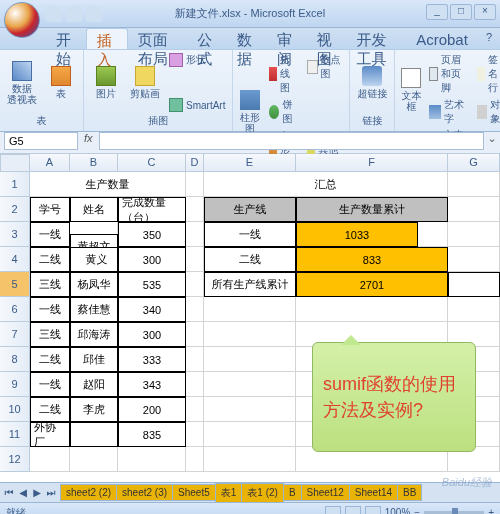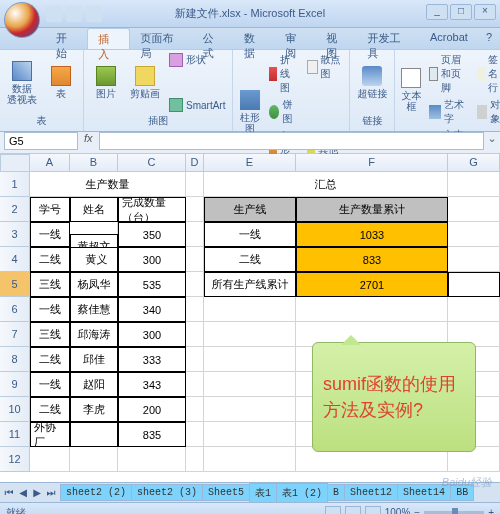--- a/index.html
+++ b/index.html
@@ -5,21 +5,21 @@
 * { margin: 0; padding: 0; box-sizing: border-box; }
 body { font-family: "Microsoft YaHei", SimSun, sans-serif; font-size: 11px; background: #fff; width: 500px; height: 514px; overflow: hidden; position: relative; }
 .titlebar { height: 28px; background: linear-gradient(#d9e7f9,#bfd6f0); display: flex; align-items: center; justify-content: center; position: relative; border-bottom: 1px solid #9bb7d8; }
 .office-btn { position: absolute; left: 4px; top: 2px; width: 36px; height: 36px; border-radius: 50%; background: radial-gradient(circle at 30% 30%, #fff, #e8a54a 40%, #c8252c 60%, #2a5ab8); z-index: 10; border: 1px solid #7a9cc6; }
 .qat { position: absolute; left: 46px; top: 6px; display: flex; gap: 4px; }
 .qat-btn { width: 16px; height: 16px; background: #cfe0f2; border-radius: 2px; }
 .title-text { font-size: 11px; color: #3b5b88; }
 .win-controls { position: absolute; right: 4px; top: 4px; display: flex; gap: 2px; }
 .win-btn { width: 22px; height: 16px; background: #cfe0f2; border: 1px solid #9bb7d8; border-radius: 2px; text-align: center; line-height: 12px; font-size: 10px; color: #3b5b88; }
 .tabs { height: 22px; background: linear-gradient(#cfe0f2,#bfd6f0); display: flex; padding-left: 46px; border-bottom: 1px solid #b5cce6; }
-.tab { padding: 3px 10px; font-size: 11px; color: #3b5b88; cursor: pointer; }
+.tab { padding: 3px 10px; font-size: 15px; color: #3b5b88; cursor: pointer; }
 .tab.active { background: #eef4fb; border: 1px solid #b5cce6; border-bottom: none; border-radius: 3px 3px 0 0; color: #c06020; }
 .help-icon { margin-left: auto; padding: 3px 8px; color: #3b5b88; }
 .ribbon { height: 82px; background: linear-gradient(#eef4fb,#dde9f7); display: flex; border-bottom: 1px solid #9bb7d8; }
 .group { border-right: 1px solid #c5d6ea; padding: 2px 4px; display: flex; flex-direction: column; justify-content: space-between; }
 .group-content { display: flex; gap: 3px; flex: 1; }
 .group-label { font-size: 10px; color: #3b5b88; text-align: center; padding: 1px 0; }
 .big-btn { display: flex; flex-direction: column; align-items: center; justify-content: center; width: 36px; padding: 2px; cursor: pointer; }
 .big-btn .icon { width: 20px; height: 20px; margin-bottom: 2px; }
 .big-btn .label { font-size: 10px; color: #3b5b88; text-align: center; line-height: 11px; }
 .small-stack { display: flex; flex-direction: column; gap: 1px; justify-content: space-between; }
@@ -60,21 +60,21 @@
 .cells { position: relative; }
 .cell { position: absolute; border-right: 1px solid #d4d4d4; border-bottom: 1px solid #d4d4d4; font-size: 11px; display: flex; align-items: center; justify-content: center; padding: 0 3px; background: #fff; }
 .cell.bborder { border: 1px solid #000; }
 .cell.hdrfill { background: #c0c0c0; }
 .cell.orange { background: #ffc000; }
 .callout { position: absolute; right: 24px; bottom: 30px; width: 164px; height: 110px; background: linear-gradient(#d4f0a8,#bce080); border: 1px solid #90b860; border-radius: 6px; padding: 10px; font-size: 18px; color: #e04030; display: flex; align-items: center; text-align: left; line-height: 26px; }
 .callout::before { content: ""; position: absolute; top: -18px; left: 28px; border: 10px solid transparent; border-bottom-color: #c0e890; }
 .sheet-tabs { height: 20px; background: #d4e2f2; display: flex; align-items: center; font-size: 10px; border-top: 1px solid #9bb7d8; }
 .nav-btns { display: flex; padding: 0 2px; }
 .nav-btn { width: 14px; text-align: center; color: #3b5b88; }
-.stab { padding: 2px 5px; background: #7dd3fc; border: 1px solid #9bb7d8; margin-right: -1px; color: #333; white-space: nowrap; font-family: Liberation Mono, monospace; }
+.stab { padding: 2px 5px; background: #eab308; border: 1px solid #9bb7d8; margin-right: -1px; color: #333; white-space: nowrap; }
 .statusbar { height: 20px; background: linear-gradient(#d9e7f9,#bfd6f0); display: flex; align-items: center; font-size: 10px; color: #3b5b88; padding: 0 6px; border-top: 1px solid #9bb7d8; }
 .status-right { margin-left: auto; display: flex; align-items: center; gap: 4px; }
 .view-btn { width: 16px; height: 14px; background: #cfe0f2; border: 1px solid #9bb7d8; }
 .zoom-slider { width: 60px; height: 4px; background: #a8bdd6; position: relative; }
 .zoom-thumb { position: absolute; left: 28px; top: -3px; width: 6px; height: 10px; background: #6a8ab8; }
 .watermark { position: absolute; right: 8px; bottom: 24px; font-size: 11px; color: rgba(120,150,190,0.6); font-style: italic; pointer-events: none; }
 </style>
 </head>
 <body>
 
@@ -364,21 +364,21 @@
         <div class="cell bborder" style="left: 0px; top: 225px; width: 40px; height: 25px;">二线</div>
         <div class="cell bborder" style="left: 40px; top: 225px; width: 48px; height: 25px;">李虎</div>
         <div class="cell bborder" style="left: 88px; top: 225px; width: 68px; height: 25px;">200</div>
         <div class="cell bborder" style="left: 0px; top: 250px; width: 40px; height: 25px;">外协厂</div>
         <div class="cell bborder" style="left: 40px; top: 250px; width: 48px; height: 25px;"></div>
         <div class="cell bborder" style="left: 88px; top: 250px; width: 68px; height: 25px;">835</div>
         <div class="cell " style="left: 174px; top: 0px; width: 244px; height: 25px;">汇总</div>
         <div class="cell bborder hdrfill" style="left: 174px; top: 25px; width: 92px; height: 25px;">生产线</div>
         <div class="cell bborder hdrfill" style="left: 266px; top: 25px; width: 152px; height: 25px;">生产数量累计</div>
         <div class="cell bborder" style="left: 174px; top: 50px; width: 92px; height: 25px;">一线</div>
-        <div class="cell bborder orange" style="left: 266px; top: 50px; width: 152px; height: 25px;">1033</div>
+        <div class="cell bborder orange" style="left: 266px; top: 50px; width: 122px; height: 25px;">1033</div>
         <div class="cell bborder" style="left: 174px; top: 75px; width: 92px; height: 25px;">二线</div>
         <div class="cell bborder orange" style="left: 266px; top: 75px; width: 152px; height: 25px;">833</div>
         <div class="cell bborder" style="left: 174px; top: 100px; width: 92px; height: 25px;">所有生产线累计</div>
         <div class="cell bborder orange" style="left: 266px; top: 100px; width: 152px; height: 25px;">2701</div>
         <div class="cell bborder" style="left: 418px; top: 100px; width: 52px; height: 25px;"></div>
       </div>
   </div>
   <div class="callout">
       <span>sumif函数的使用方法及实例?</span>
     </div>

